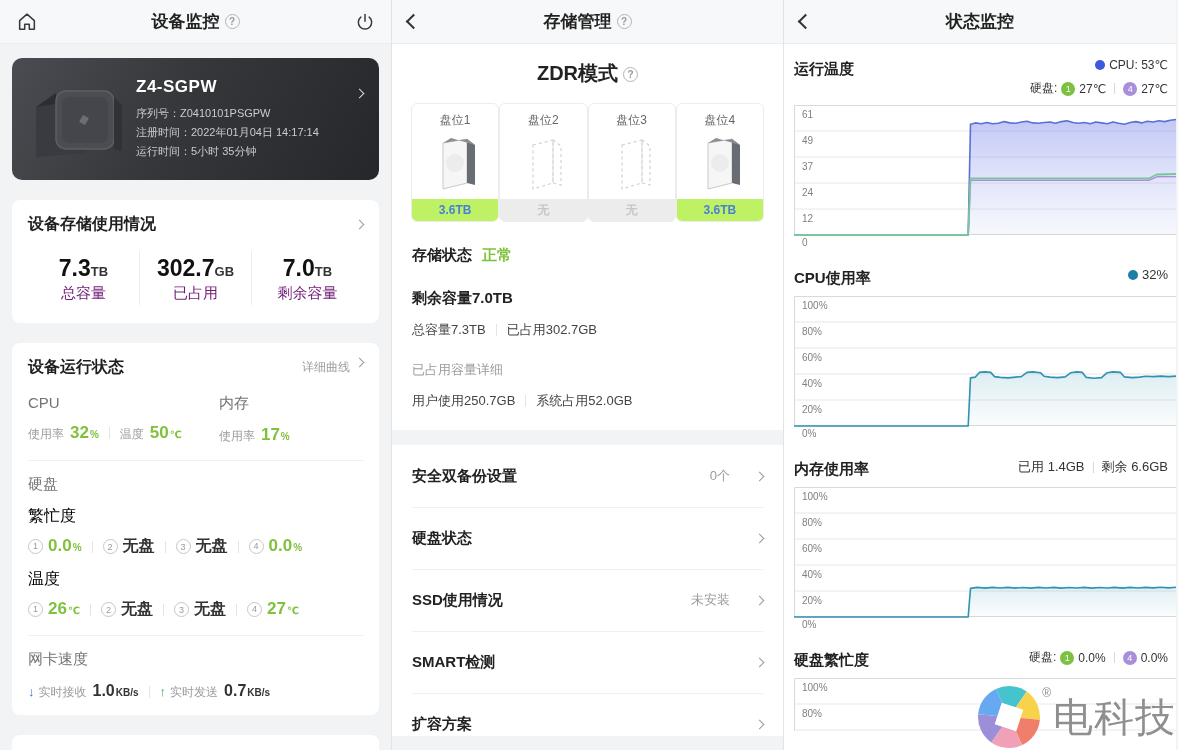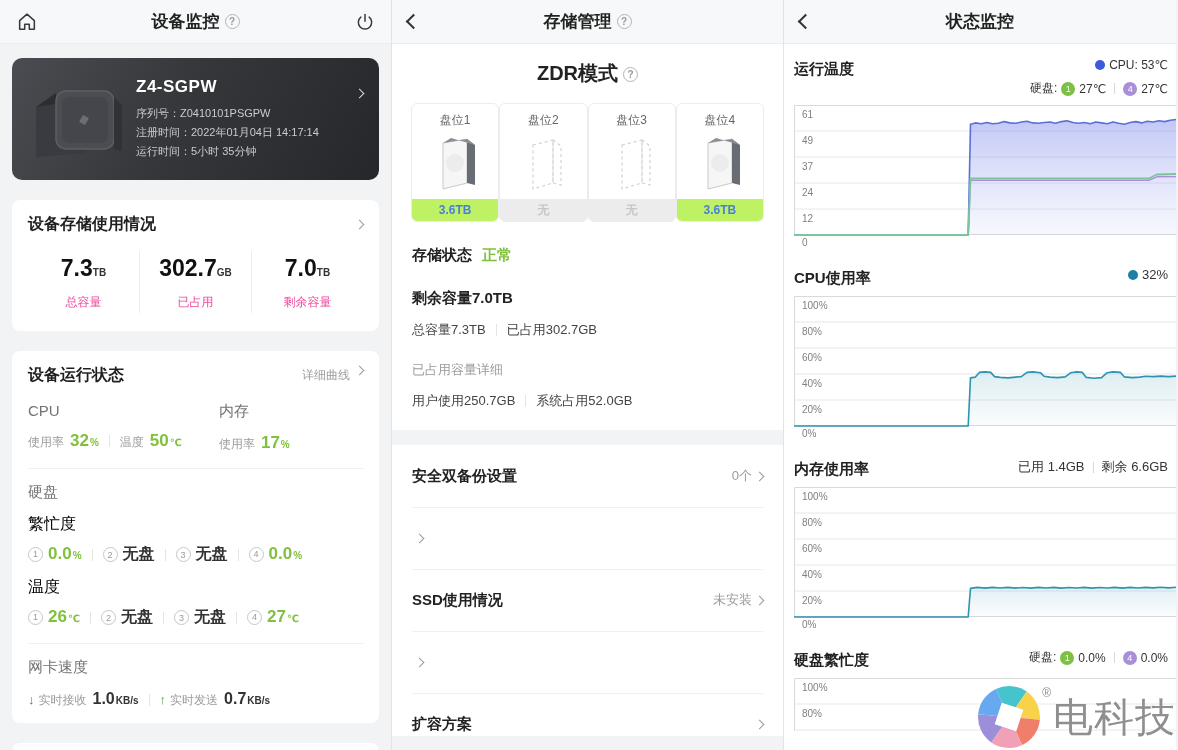--- a/index.html
+++ b/index.html
@@ -41,22 +41,22 @@
   .dev-line { font-size:11px; color:#c9cbce; line-height:1.75; }
   .devcard .chev { position:absolute; right:16px; top:32px; }
 
   .card-head { display:flex; align-items:center; justify-content:space-between; }
   .sec-title { font-size:16px; font-weight:bold; color:#1f1f1f; }
   .storecard { margin-top:20px; padding:14px 16px 18px; }
   .stats { display:flex; margin-top:16px; }
   .stat { flex:1; text-align:center; padding:4px 0 2px; }
   .stat + .stat { border-left:1px solid #ededed; }
   .stat-v { font-size:23px; font-weight:bold; color:#111; }
-  .stat-u { font-size:10px; font-weight:bold; color:#333; margin-left:0; }
-  .stat-l { font-size:12px; color:#ec4899; margin-top:12px; }
+  .stat-u { font-size:13px; font-weight:bold; color:#333; margin-left:0; }
+  .stat-l { font-size:15px; color:#701a75; margin-top:2px; }
 
   .runcard { margin-top:20px; padding:14px 16px 14px; }
   .link-sm { font-size:12px; color:#9b9b9b; display:inline-flex; align-items:flex-start; gap:6px; }
   .tworow { display:flex; margin-top:16px; }
   .tworow .colL { width:57%; } .tworow .colR { width:43%; }
   .mini-title { font-size:15px; font-weight:normal; color:#737373; }
   .kv { display:flex; align-items:baseline; margin-top:12px; flex-wrap:nowrap; }
   .klabel { font-size:12px; color:#9b9b9b; margin-right:6px; }
   .gval { color:#7fc13c; font-weight:bold; font-size:17px; }
   .gunit{ color:#7fc13c; font-weight:bold; font-size:10px; margin-left:1px; }
@@ -88,21 +88,21 @@
   .mrow1 { margin-top:24px; font-size:15px; font-weight:bold; display:flex; gap:10px;}
   .ok-green { color:#7fc13c; }
   .mrow2 { margin-top:24px; font-size:15px; font-weight:bold; }
   .mline { margin-top:13px; font-size:13px; color:#444; display:flex; align-items:center; }
   .mgray { margin-top:22px; font-size:13px; color:#9b9b9b; }
   .gap { height:15px; background:#f2f3f5; margin-top:20px; }
   .mlist .mrow { height:62px; display:flex; align-items:center; padding:0 20px; position:relative; }
   .mlist .mrow + .mrow::before { content:""; position:absolute; left:20px; right:20px;
     top:0; border-top:1px solid #f0f0f0; }
   .mrow-label { flex:1; font-size:15px; font-weight:bold; color:#222; }
-  .mrow-val { font-size:13px; color:#9b9b9b; margin-right:4px; }
+  .mrow-val { font-size:13px; color:#9b9b9b; margin-right:26px; }
   .bstrip { position:absolute; bottom:0; left:0; right:0; height:14px; background:#f2f3f5; }
 
   
   .rsec { display:flex; justify-content:space-between; align-items:flex-start;
     margin:14px 8px 0 10px; }
   .r-title { font-size:15px; font-weight:bold; color:#222; padding-top:2px; }
   .r-legend { text-align:right; font-size:12px; color:#333; }
   .lg-line { display:flex; align-items:center; justify-content:flex-end; gap:4px; }
   .lg-line + .lg-line { margin-top:8px; }
   .dot { width:10px; height:10px; border-radius:50%; display:inline-block; flex:none; }
@@ -373,29 +373,31 @@
 
     <div class="gap"></div>
 
     <div class="mlist">
       <div class="mrow">
         <span class="mrow-label">安全双备份设置</span>
         <span class="mrow-val">0个</span>
         <span class="chev"></span>
       </div>
       <div class="mrow">
+        <span class="mrow-label">硬盘状态</span>
         <span class="mrow-val"></span>
         <span class="chev"></span>
       </div>
       <div class="mrow">
         <span class="mrow-label">SSD使用情况</span>
         <span class="mrow-val">未安装</span>
         <span class="chev"></span>
       </div>
       <div class="mrow">
+        <span class="mrow-label">SMART检测</span>
         <span class="mrow-val"></span>
         <span class="chev"></span>
       </div>
       <div class="mrow">
         <span class="mrow-label">扩容方案</span>
         <span class="mrow-val"></span>
         <span class="chev"></span>
       </div>
     </div>
     <div class="bstrip"></div>

